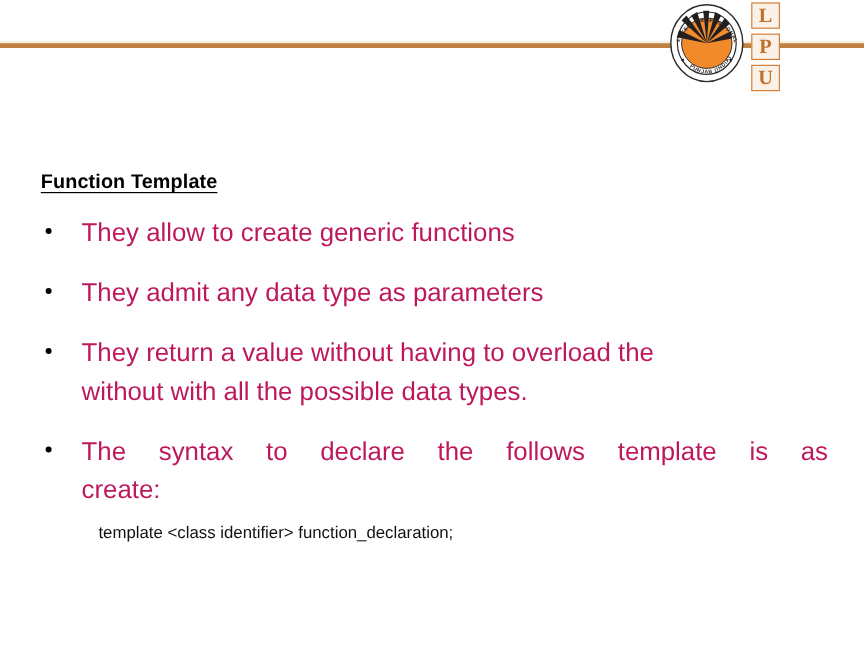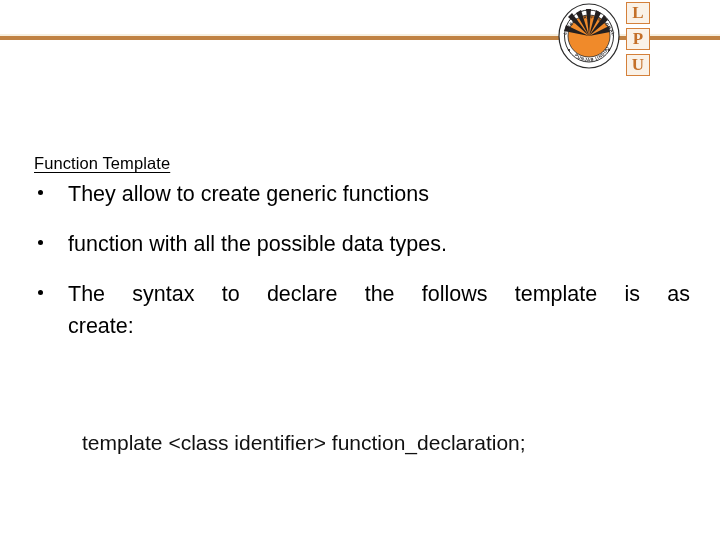--- a/index.html
+++ b/index.html
@@ -93,23 +93,23 @@
     position: absolute;
     left: 0;
     top: 0;
     width: 720px;
     height: 540px;
   }
 
   .section-heading {
     position: absolute;
     left: 34px;
-    top: 154px;
+    top: 143px;
     font-size: 16.5px;
-    font-weight: normal;
+    font-weight: bold;
     text-decoration: underline;
     text-underline-offset: 3px;
     letter-spacing: 0.1px;
     white-space: nowrap;
   }
 
   .bullet-list {
     position: absolute;
     left: 30px;
     top: 178px;
@@ -117,21 +117,21 @@
     margin: 0;
     padding: 0;
     list-style: none;
   }
   .bullet-item {
     position: relative;
     padding-left: 38px;
     margin-bottom: 18px;
     font-size: 21.5px;
     line-height: 32px;
-    color: #000000;
+    color: #be185d;
   }
   .bullet-item .dot {
     position: absolute;
     left: 8px;
     top: 12px;
     width: 5px;
     height: 5px;
     border-radius: 50%;
     background: #000000;
   }
@@ -141,21 +141,21 @@
   }
   .bullet-item .line-1,
   .bullet-item .line-2 {
     display: block;
   }
 
   .code-line {
     position: absolute;
     left: 82px;
     top: 432px;
-    font-size: 21px;
+    font-size: 14px;
     line-height: 22px;
     color: #111111;
     white-space: nowrap;
   }
 </style>
 </head>
 <body>
 
 <div class="slide">
 
@@ -202,24 +202,29 @@
 
     <div class="section-heading">Function Template</div>
 
     <ul class="bullet-list">
 
       <li class="bullet-item">
         <span class="dot"></span>
         <span class="line-1">They allow to create generic functions</span>
       </li>
 
-
       <li class="bullet-item">
         <span class="dot"></span>
-        <span class="line-2">function with all the possible data types.</span>
+        <span class="line-1">They admit any data type as parameters</span>
+      </li>
+
+      <li class="bullet-item">
+        <span class="dot"></span>
+        <span class="line-1">They return a value without having to overload the</span>
+        <span class="line-2">without with all the possible data types.</span>
       </li>
 
       <li class="bullet-item justified">
         <span class="dot"></span>
         <span class="line-1">The syntax to declare the follows template is as</span>
         <span class="line-2">create:</span>
       </li>
 
     </ul>
 

